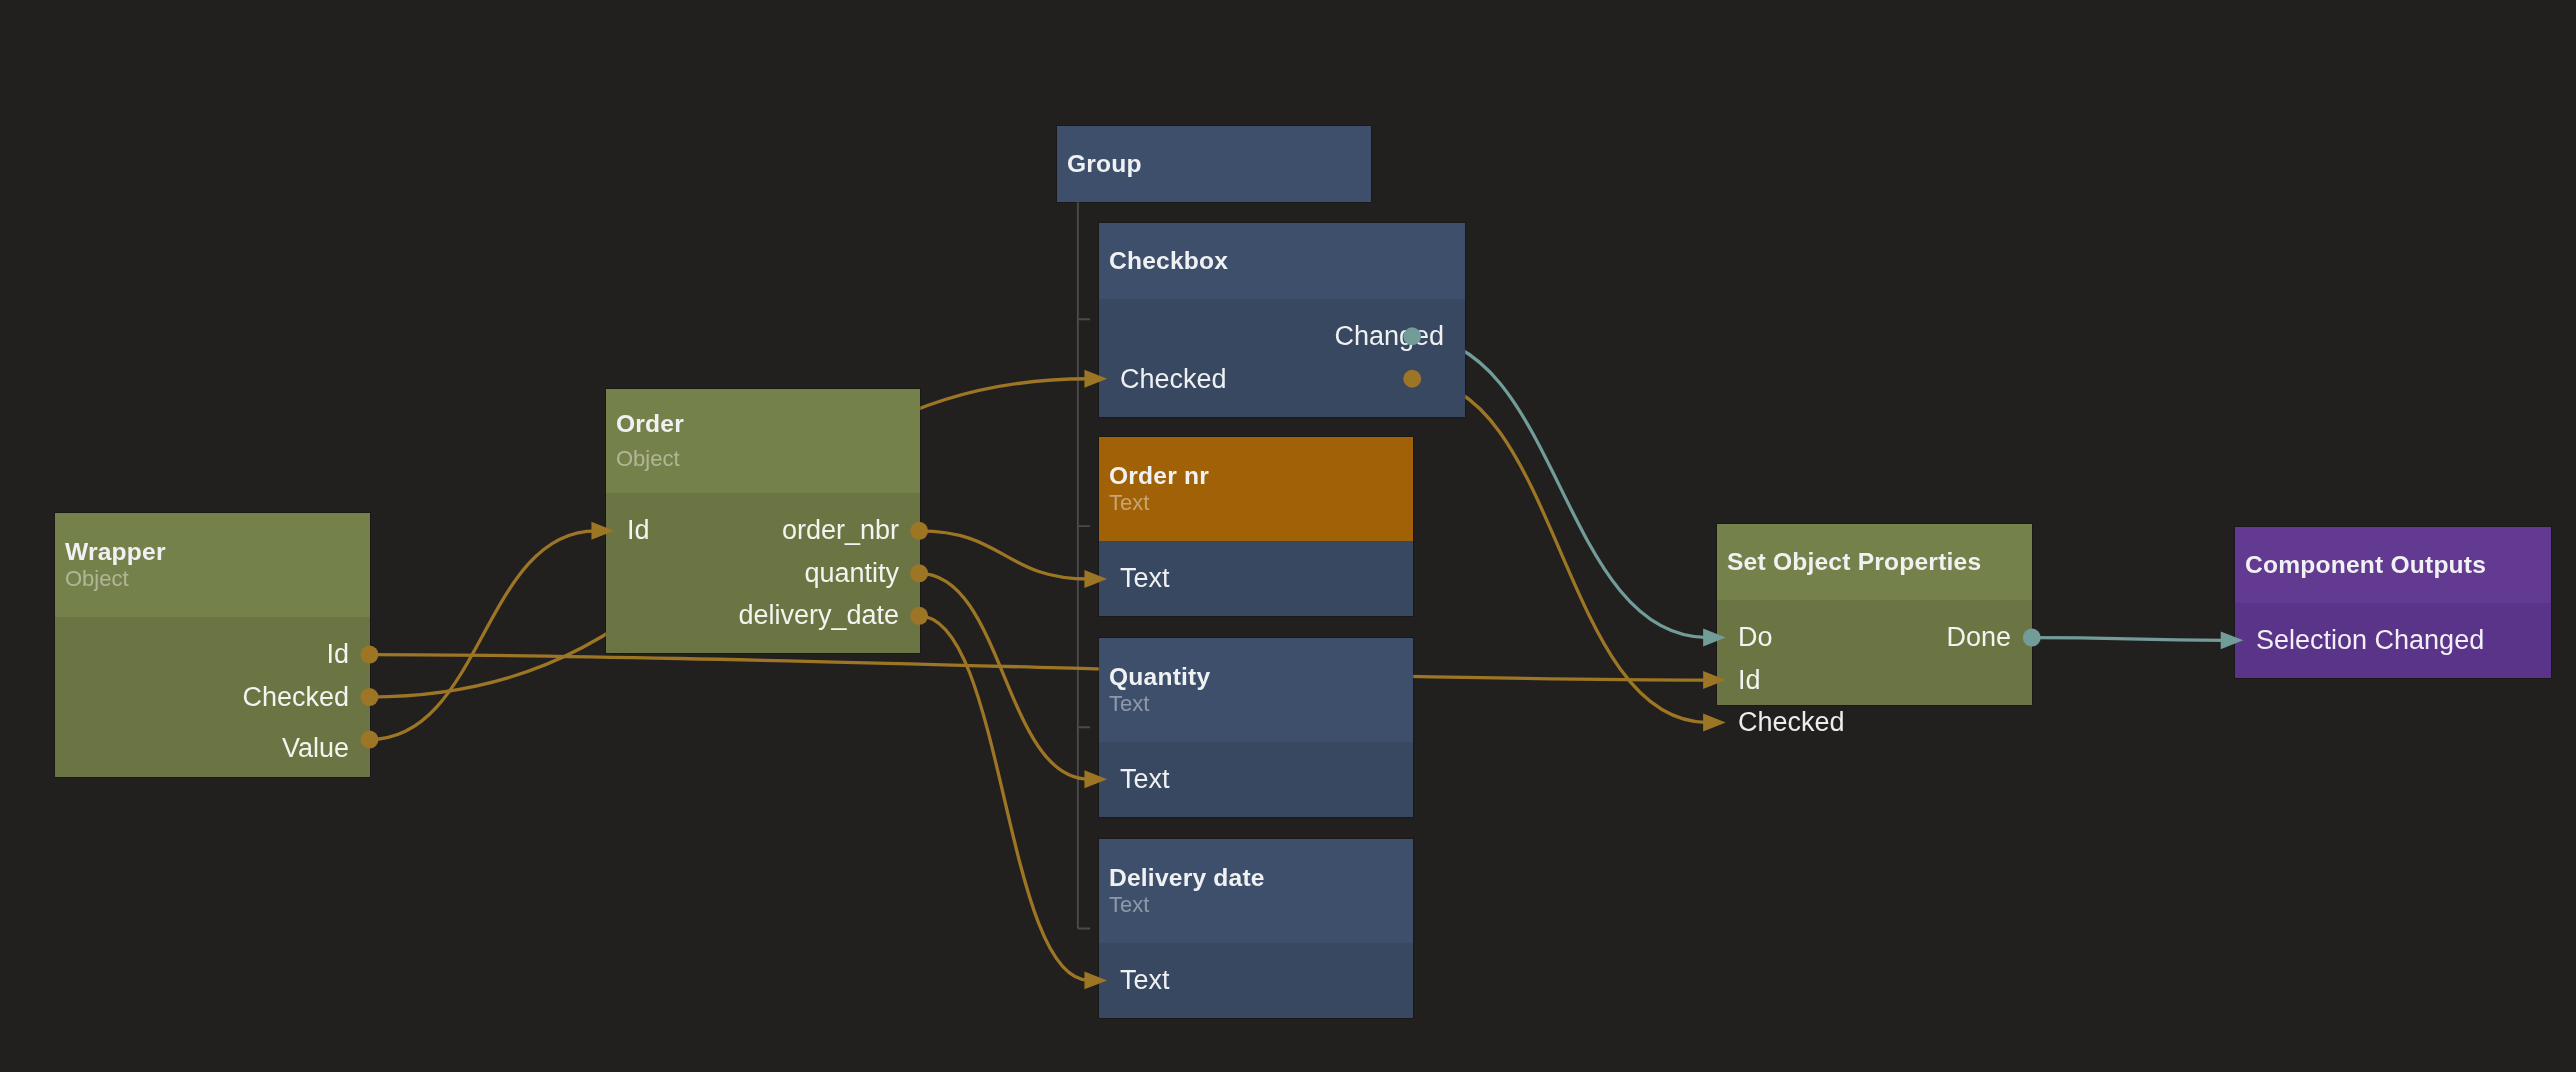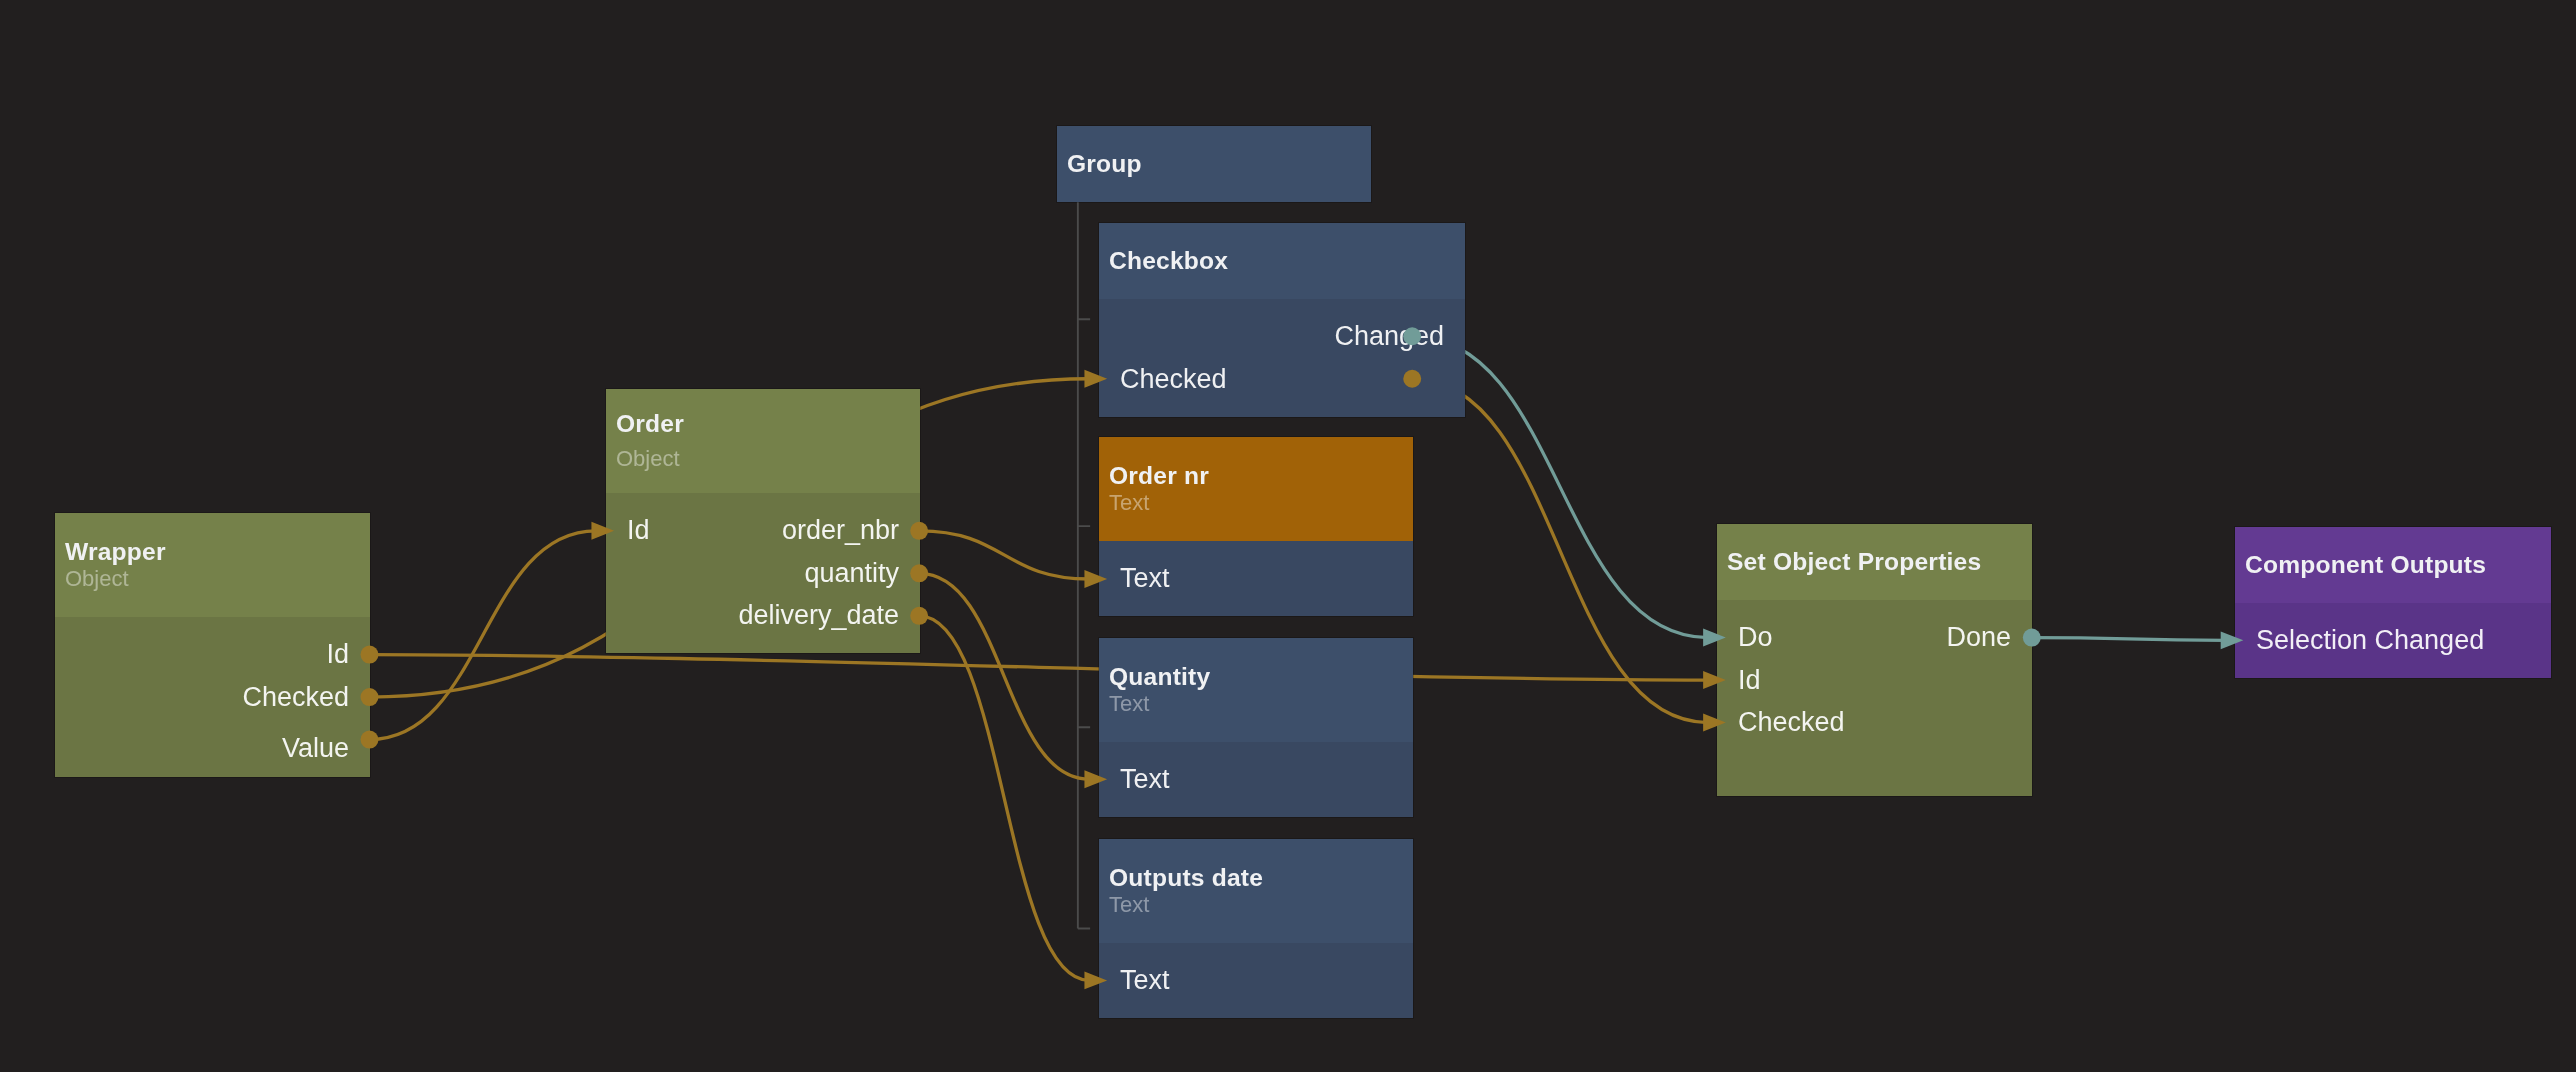--- a/index.html
+++ b/index.html
@@ -85,21 +85,21 @@
         <div class="node-title">Quantity</div>
         <div class="node-subtitle">Text</div>
       </div>
       <div class="port-row" style="top: 120px;">
         <span class="port-label">Text</span>
         <span class="port-label"></span>
       </div>
     </div>
     <div class="node" style="left: 1099px; top: 839px; width: 314px; height: 179px; background: rgb(57, 72, 97);">
       <div class="node-header" style="height: 104px; background: rgb(61, 79, 106);">
-        <div class="node-title">Outputs date</div>
+        <div class="node-title">Delivery date</div>
         <div class="node-subtitle">Text</div>
       </div>
       <div class="port-row" style="top: 120px;">
         <span class="port-label">Text</span>
         <span class="port-label"></span>
       </div>
     </div>
     <div class="node" style="left: 55px; top: 513px; width: 315px; height: 264px; background: rgb(107, 117, 68);">
       <div class="node-header" style="height: 104px; background: rgb(117, 129, 74);">
         <div class="node-title">Wrapper</div>
@@ -129,21 +129,21 @@
       </div>
       <div class="port-row" style="top: 163px;">
         <span class="port-label"></span>
         <span class="port-label">quantity</span>
       </div>
       <div class="port-row" style="top: 205px; padding-left: 17px;">
         <span class="port-label"></span>
         <span class="port-label">delivery_date</span>
       </div>
     </div>
-    <div class="node" style="left: 1717px; top: 524px; width: 315px; height: 272px; background: rgb(107, 117, 68);">
+    <div class="node" style="left: 1717px; top: 524px; width: 315px; height: 181px; background: rgb(107, 117, 68);">
       <div class="node-header" style="height: 76px; background: rgb(117, 129, 74);">
         <div class="node-title">Set Object Properties</div>
       </div>
       <div class="port-row" style="top: 92px;">
         <span class="port-label">Do</span>
         <span class="port-label">Done</span>
       </div>
       <div class="port-row" style="top: 135px;">
         <span class="port-label">Id</span>
         <span class="port-label"></span>

